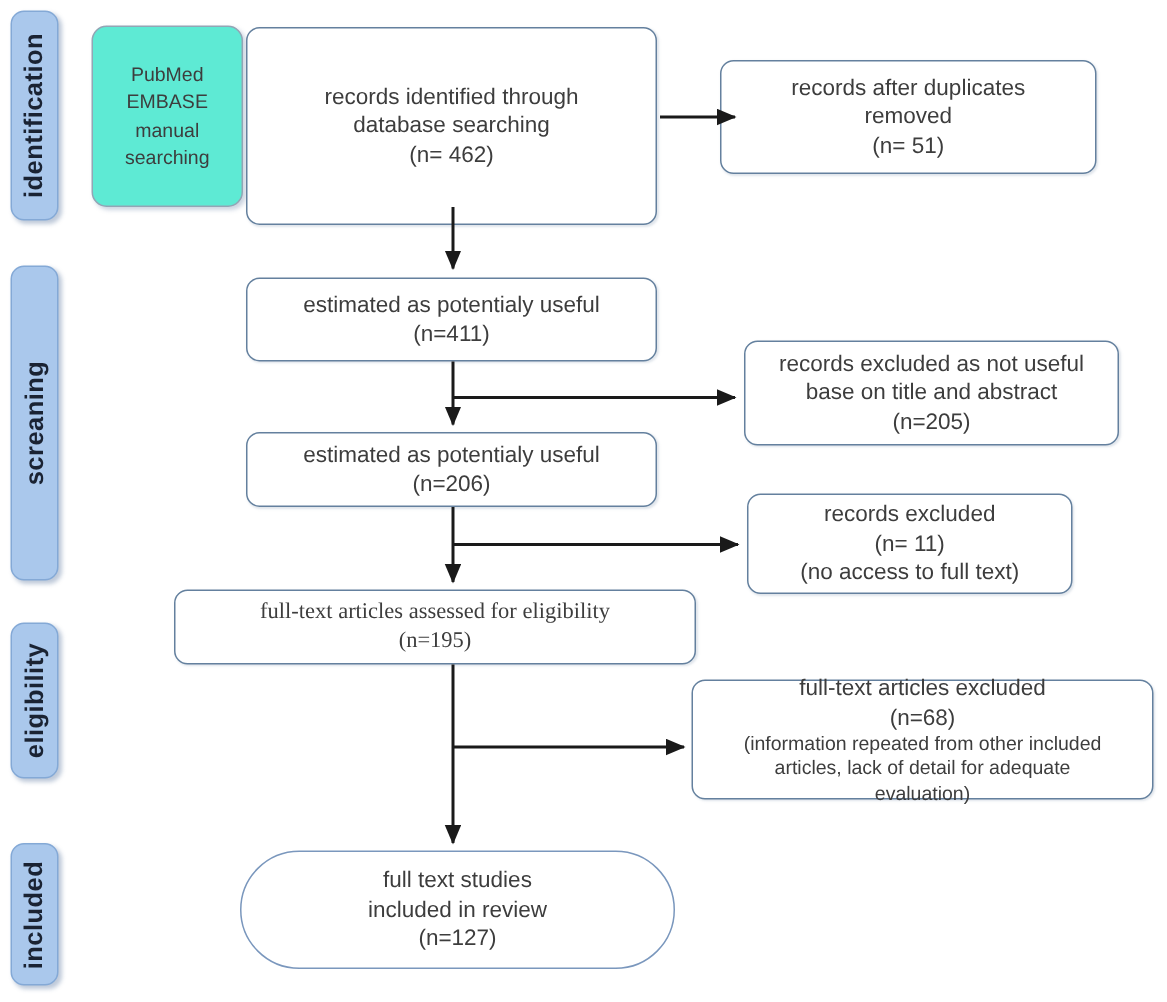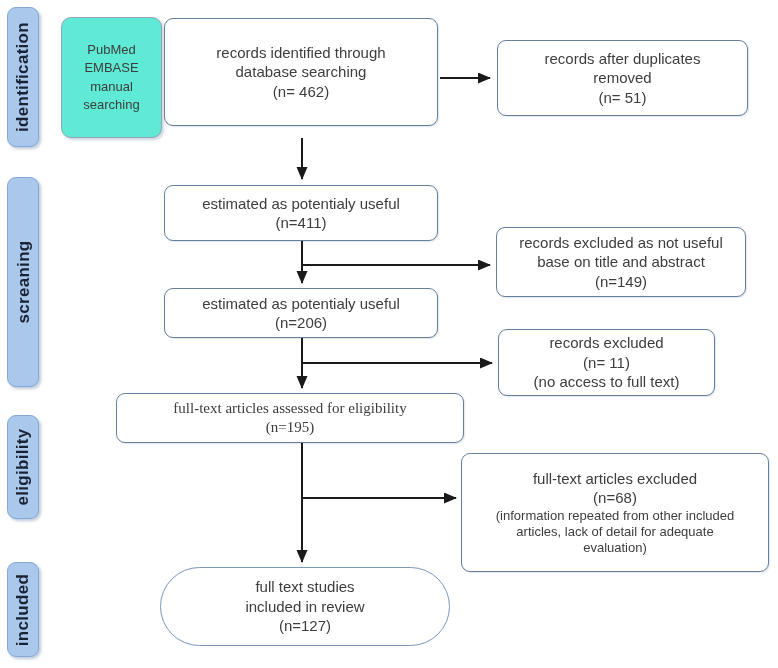--- a/index.html
+++ b/index.html
@@ -51,28 +51,28 @@
   .node .txt { white-space: pre-line; }
   #node-sources {
     left: 61px; top: 17px; width: 101px; height: 121px;
     background: #5eead4;
     border: 1px solid #93a5b5;
     border-radius: 10px;
     font-size: 13px;
     line-height: 1.4;
     box-shadow: 2px 2px 3px rgba(110,135,170,0.35);
   }
-  #node-identified         { left: 164px; top: 18px;  width: 274px; height: 108px; }
-  #node-duplicates         { left: 497px; top: 40px;  width: 251px; height: 76px;  }
+  #node-identified         { left: 164px; top: 18px;  width: 274px; height: 132px; }
+  #node-duplicates         { left: 480px; top: 40px;  width: 251px; height: 76px;  }
   #node-screened-1         { left: 164px; top: 185px; width: 274px; height: 56px;  }
   #node-excluded-titleabs  { left: 496px; top: 227px; width: 250px; height: 70px;  }
   #node-screened-2         { left: 164px; top: 288px; width: 274px; height: 50px;  }
   #node-excluded-noaccess  { left: 498px; top: 329px; width: 217px; height: 67px;  }
   #node-eligibility        { left: 116px; top: 393px; width: 348px; height: 50px; font-family: Liberation Serif, serif;  }
-  #node-fulltext-excluded  { left: 461px; top: 453px; width: 308px; height: 119px;  }
+  #node-fulltext-excluded  { left: 461px; top: 453px; width: 308px; height: 80px;  }
   #node-fulltext-excluded .note { font-size: 13px; line-height: 1.25; white-space: pre-line; }
   #node-included {
     left: 160px; top: 567px; width: 290px; height: 79px;
     border: 1.3px solid #7a97bd;
     border-radius: 48px;
     box-shadow: none;
   }
 
   
   #arrows { position: absolute; left: 0; top: 0; width: 778px; height: 668px; pointer-events: none; }
@@ -116,21 +116,21 @@
   </div>
 
   <div class="node" id="node-screened-1">
     <div class="txt">estimated as potentialy useful
 (n=411)</div>
   </div>
 
   <div class="node" id="node-excluded-titleabs">
     <div class="txt">records excluded as not useful
 base on title and abstract
-(n=149)</div>
+(n=205)</div>
   </div>
 
   <div class="node" id="node-screened-2">
     <div class="txt">estimated as potentialy useful
 (n=206)</div>
   </div>
 
   <div class="node" id="node-excluded-noaccess">
     <div class="txt">records excluded
 (n= 11)

